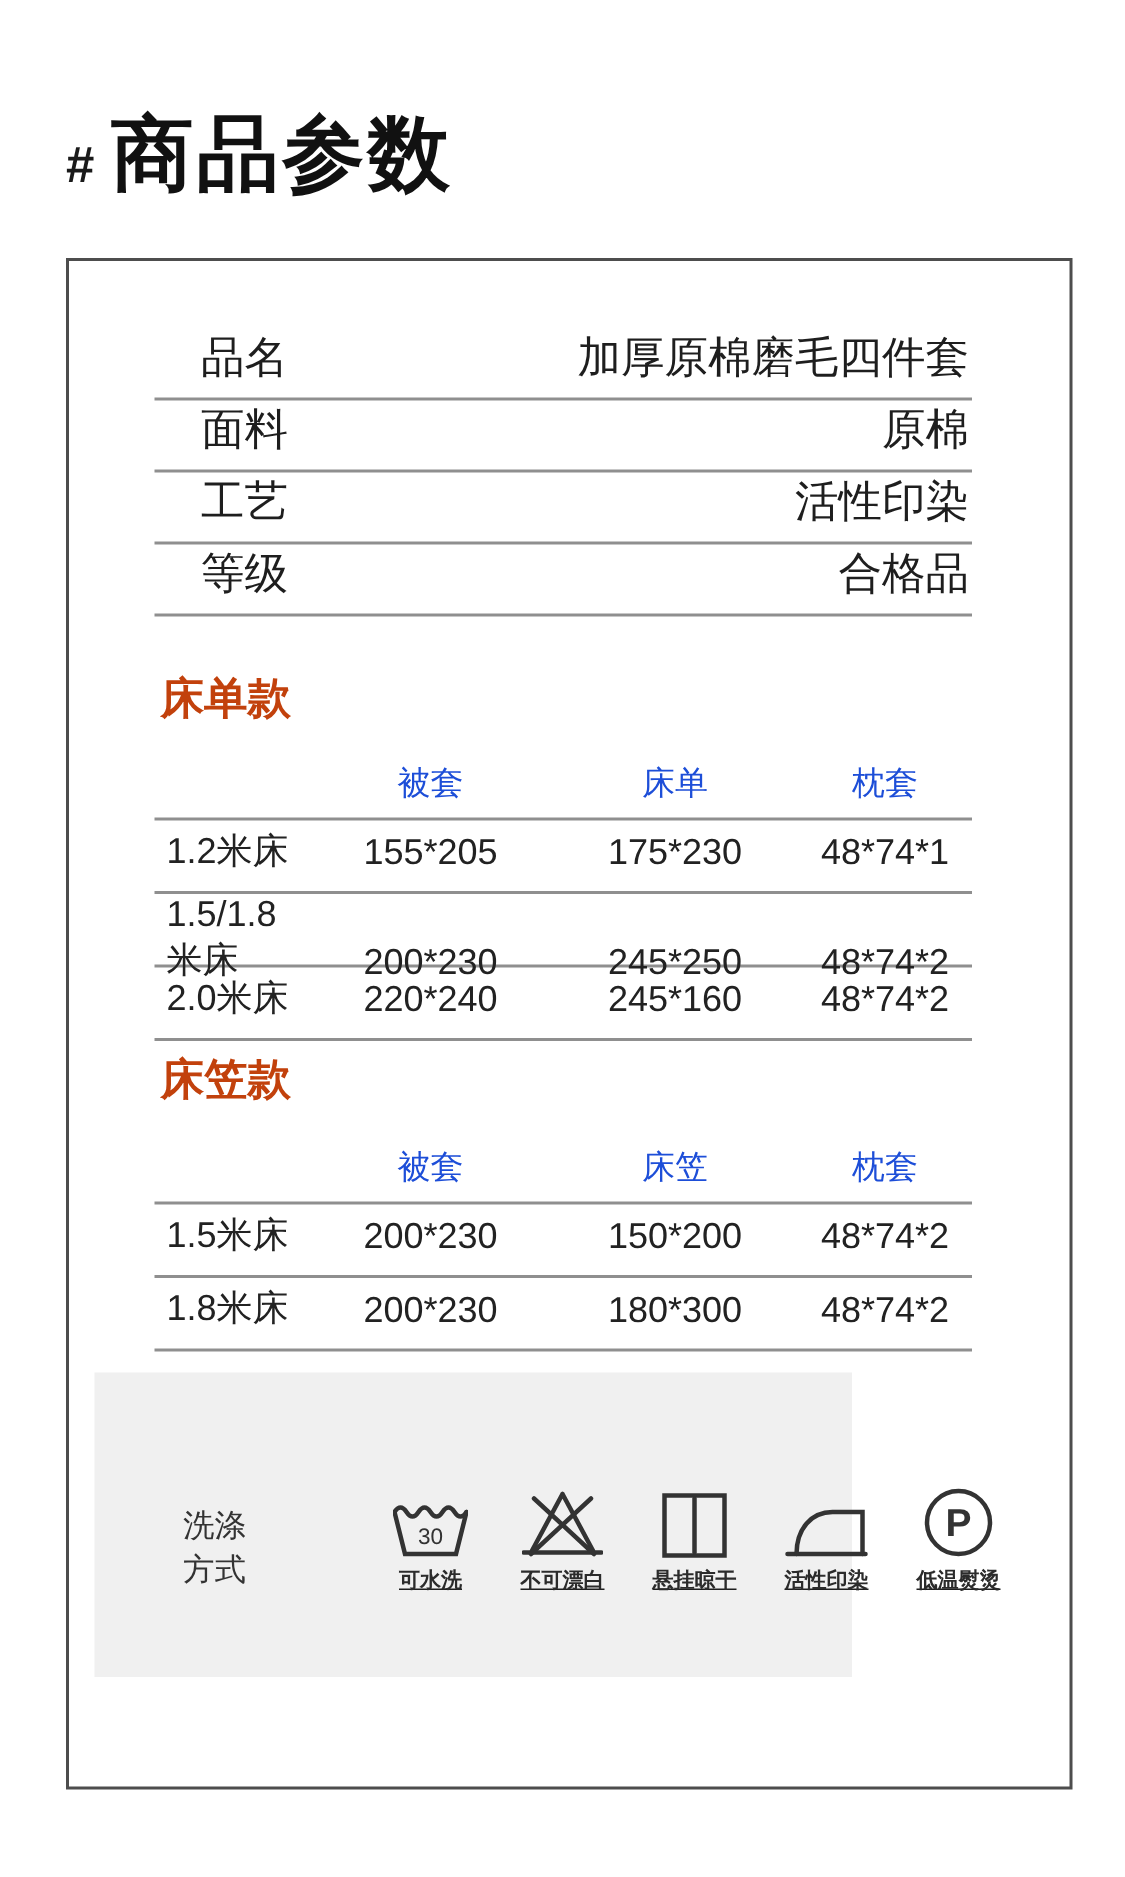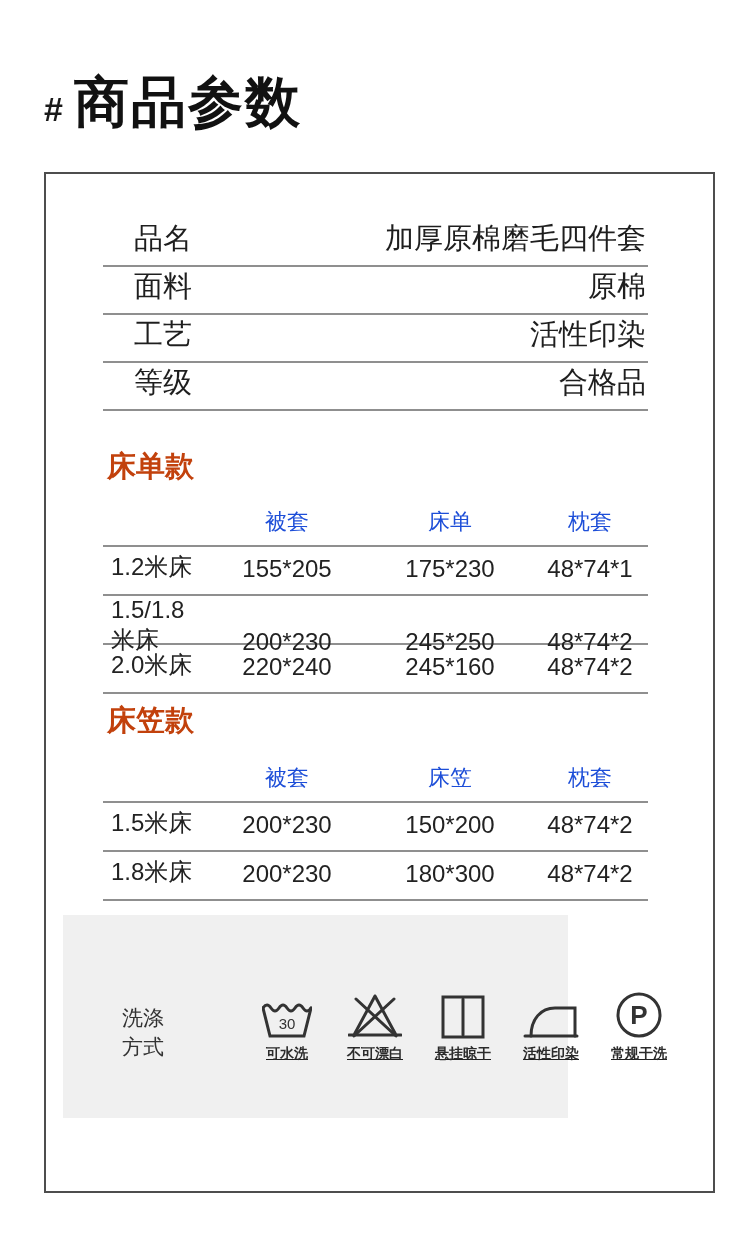--- a/index.html
+++ b/index.html
@@ -210,20 +210,20 @@
           <div class="care-lab">活性印染</div>
         </div>
 
         <div class="care-item">
           <div class="icon-box">
             <svg class="care-svg" width="48" height="48" viewBox="0 0 48 48">
               <circle cx="24" cy="24" r="21"></circle>
               <text class="svg-txt" x="24" y="33" font-size="26" font-weight="600" text-anchor="middle">P</text>
             </svg>
           </div>
-          <div class="care-lab">常规干洗</div>
+          <div class="care-lab">低温熨烫</div>
         </div>
 
       </div>
     </div>
 
   </div>
 </div>
 
 </body></html>

